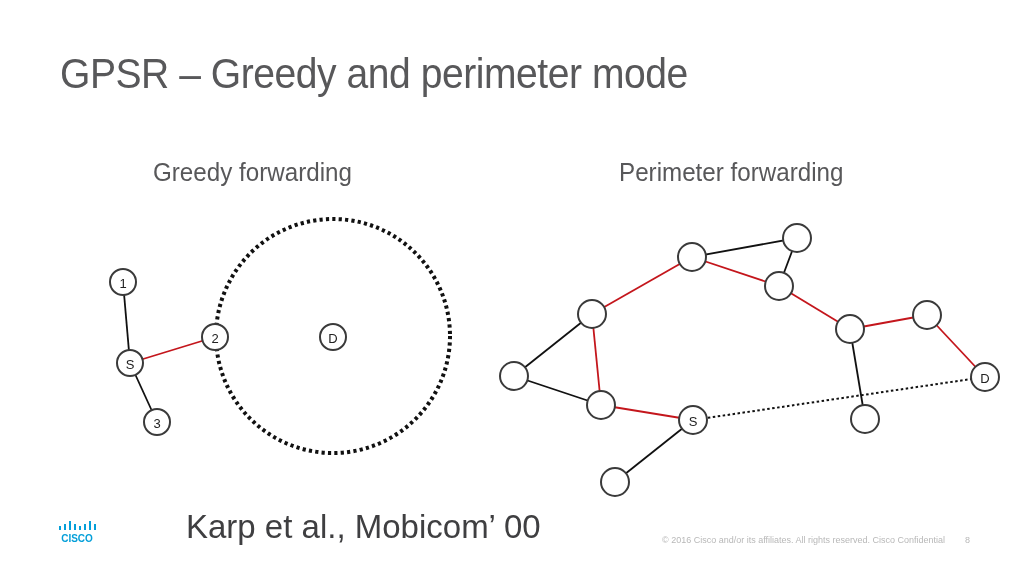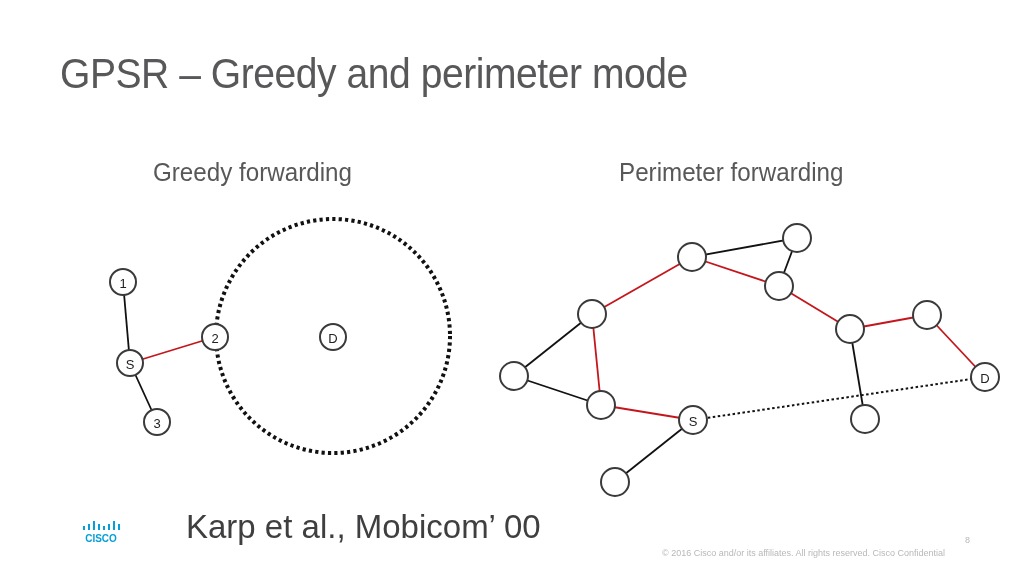--- a/index.html
+++ b/index.html
@@ -2,23 +2,23 @@
 <html><head>
 <meta charset="utf-8">
 <style>
   html, body { margin: 0; padding: 0; background: #ffffff; }
   body { width: 1024px; height: 576px; position: relative; overflow: hidden; font-family: "Liberation Sans", sans-serif; }
   .title { position: absolute; left: 60px; top: 50px; font-size: 42px; color: #58585a; letter-spacing: -0.5px; white-space: nowrap; transform: scaleX(0.93); transform-origin: left center; }
   .subtitle { position: absolute; top: 157px; font-size: 26px; color: #58585a; white-space: nowrap; transform: scaleX(0.93); transform-origin: left center; }
   .sub-left { left: 153px; }
   .sub-right { left: 619px; }
   .citation { position: absolute; left: 166px; top: 508px; font-size: 33px; color: #3f3f41; white-space: nowrap; margin-left: 20px; }
-  .footer { position: absolute; left: 662px; top: 535px; font-size: 9px; color: #b8b8b8; white-space: nowrap; margin-top: 13px; }
+  .footer { position: absolute; left: 662px; top: 535px; font-size: 9px; color: #b8b8b8; white-space: nowrap; }
   .page-num { position: absolute; left: 965px; top: 535px; font-size: 9px; color: #b8b8b8; }
-  .logo { position: absolute; left: 56px; top: 520px; width: 44px; height: 26px; margin-left: 24px; }
+  .logo { position: absolute; left: 56px; top: 520px; width: 44px; height: 26px; }
   svg.diagram { position: absolute; left: 0; top: 0; }
   .node circle { fill: #ffffff; stroke: #3a3a3a; stroke-width: 2; }
   .node text { font-family: "Liberation Sans", sans-serif; font-size: 13px; fill: #222; text-anchor: middle; dominant-baseline: central; }
   .edge-black { stroke: #111; stroke-width: 1.8; }
   .edge-red { stroke: #c4161c; stroke-width: 1.8; }
 </style>
 </head>
 <body>
 
 <div class="title">GPSR – Greedy and perimeter mode</div>

